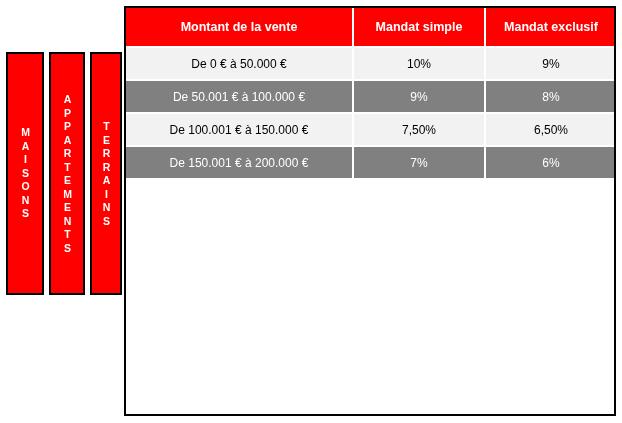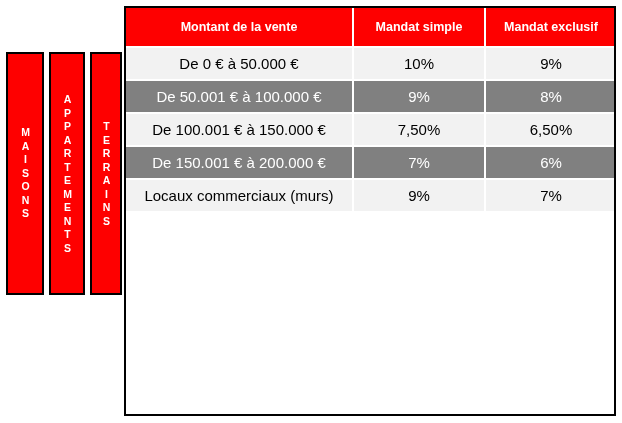--- a/index.html
+++ b/index.html
@@ -65,21 +65,21 @@
     left: 124px;
     top: 6px;
     border-collapse: collapse;
     width: 492px;
     table-layout: fixed;
   }
   .rates-table th, .rates-table td {
     border: 2px solid #ffffff;
     text-align: center;
     vertical-align: middle;
-    font-size: 15px;
+    font-size: 12px;
     color: #000000;
     height: 33px;
     padding: 0 4px;
     box-sizing: border-box;
   }
   .rates-table thead th {
     background: #fe0000;
     color: #ffffff;
     font-weight: bold;
     font-size: 12.5px;
@@ -144,23 +144,18 @@
       <tr class="row-light">
         <td>De 100.001 € à 150.000 €</td>
         <td>7,50%</td>
         <td>6,50%</td>
       </tr>
       <tr class="row-dark">
         <td>De 150.001 € à 200.000 €</td>
         <td>7%</td>
         <td>6%</td>
       </tr>
-      <tr class="row-light">
-        <td>Locaux commerciaux (murs)</td>
-        <td>9%</td>
-        <td>7%</td>
-      </tr>
     </tbody>
   </table>
 
   <div class="table-frame"></div>
 
 </div>
 
 </body></html>

